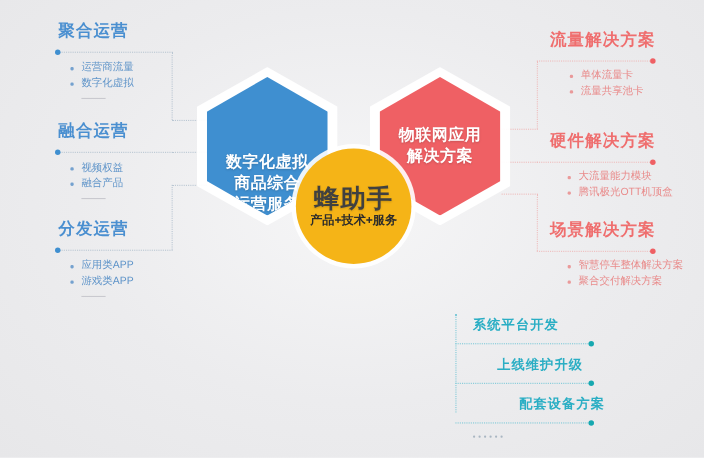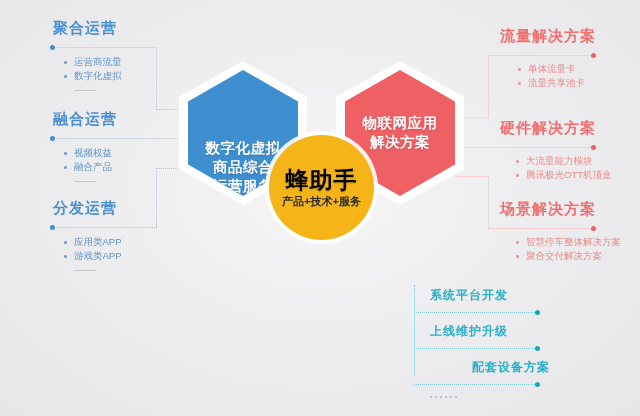--- a/index.html
+++ b/index.html
@@ -84,21 +84,21 @@
   .hex-label.sm{font-size:14px;line-height:20px;}
 
   
   .circle{
     position:absolute;border-radius:50%;
     display:flex;flex-direction:column;
     align-items:center;justify-content:center;
     box-shadow:0 0 0 4px rgba(255,255,255,.9);
   }
   .circle .brand{
-    color:#000000;font-size:23px;font-weight:bold;letter-spacing:1px;
+    color:#404040;font-size:23px;font-weight:bold;letter-spacing:1px;
     text-shadow:0 1px 2px rgba(0,0,0,.18);
     line-height:26px;
   }
   .circle .tagline{
     color:#2b2b2b;font-size:11px;font-weight:bold;letter-spacing:0px;
     margin-top:1px;line-height:14px;
   }
 
   
   .bottom-item{
@@ -224,21 +224,21 @@
     <div class="tagline">产品+技术+服务</div>
   </div>
 
   <div class="vline" style="left:414px;top:285px;height:90px;"></div>
   <div class="hline" style="left:414px;top:285px;width:0px;border-top:1px dotted #7fc9d8;"></div>
 
   <div class="bottom-item" style="left:430px;top:287px;">系统平台开发</div>
   <div class="dotline" style="left:414px;top:312px;width:123px;"></div>
   <div class="nodedot teal" style="left:535px;top:310px;"></div>
 
-  <div class="bottom-item" style="left:430px;top:323px;">上线维护升级</div>
+  <div class="bottom-item" style="left:452px;top:323px;">上线维护升级</div>
   <div class="dotline" style="left:414px;top:348px;width:123px;"></div>
   <div class="nodedot teal" style="left:535px;top:346px;"></div>
 
   <div class="bottom-item" style="left:430px;top:359px;padding-left:42px;">配套设备方案</div>
   <div class="dotline" style="left:414px;top:384px;width:123px;"></div>
   <div class="nodedot teal" style="left:535px;top:382px;"></div>
 
   <div class="enddots" style="left:430px;top:396px;">
     <i></i>
       <i></i>

